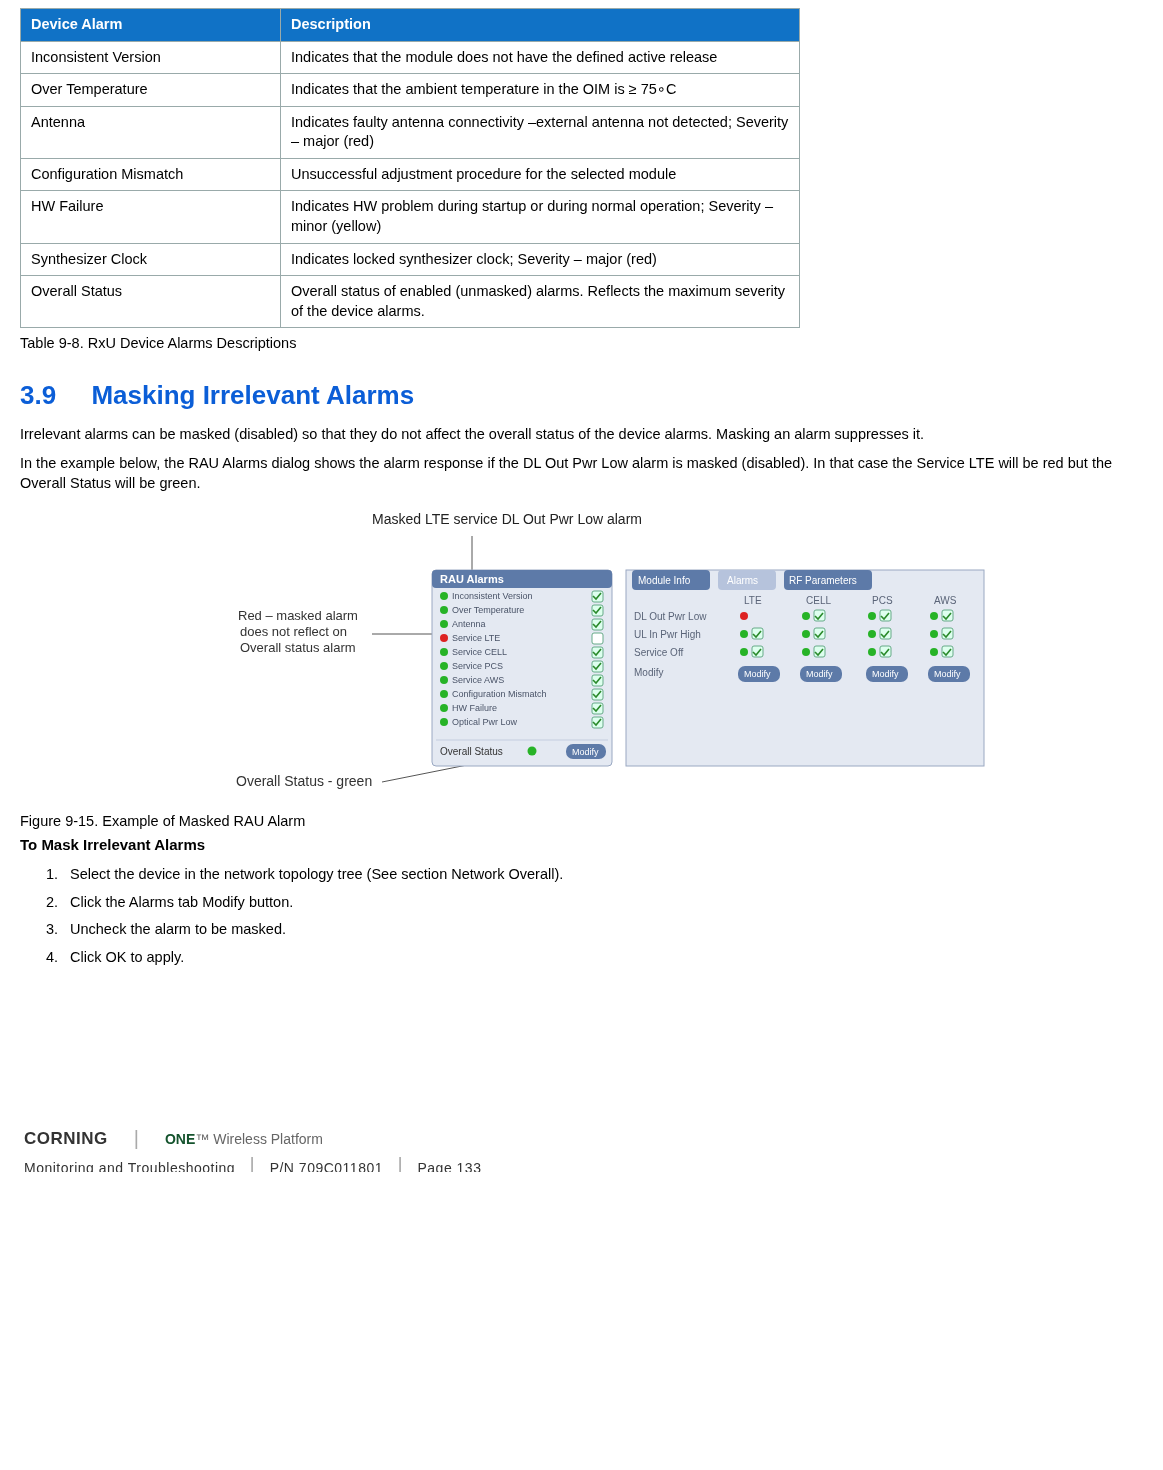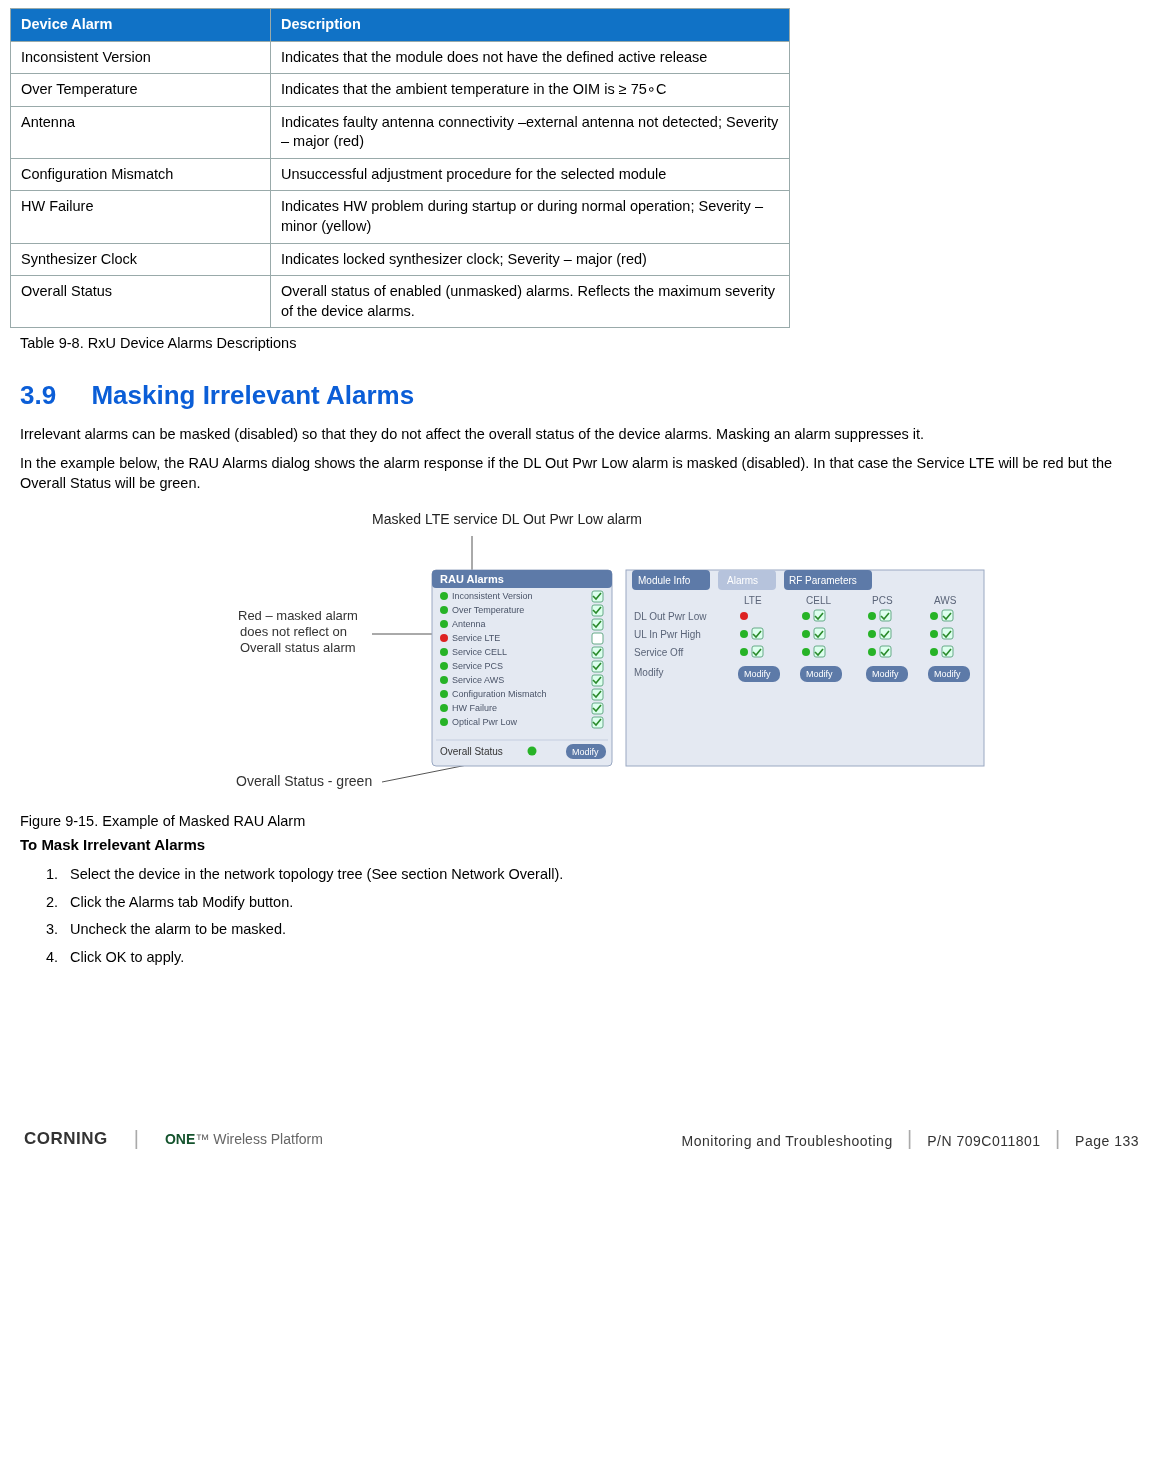--- a/index.html
+++ b/index.html
@@ -10,20 +10,21 @@
       padding: 8px 10px 18px;
       color: #000;
       font-size: 14.5px;
       line-height: 1.35;
     }
     table.alarm-table {
       border-collapse: collapse;
       width: 780px;
       font-size: 14.5px;
       margin-bottom: 6px;
+      margin-left: 10px;
       border-radius: 21px;
     }
     table.alarm-table th {
       background: #1072c6;
       color: #fff;
       text-align: left;
       font-weight: bold;
       padding: 6px 10px;
       border: 1px solid #9aa;
     }
@@ -72,20 +73,21 @@
     ol.instr li { margin-bottom: 8px; padding-left: 8px; }
     .footer {
       position: relative;
       margin-top: 150px;
       display: flex;
       justify-content: space-between;
       padding: 8px 14px 0;
       font-size: 13px;
       color: #333;
       height: 36px;
+      flex-direction: column;
     }
     .footer .brand { display: flex; align-items: center; gap: 16px; }
     .footer .corning {
       font-weight: 700;
       font-size: 17px;
       letter-spacing: 0.5px;
       color: #333;
     }
     .footer .onewp {
       font-size: 14px;

